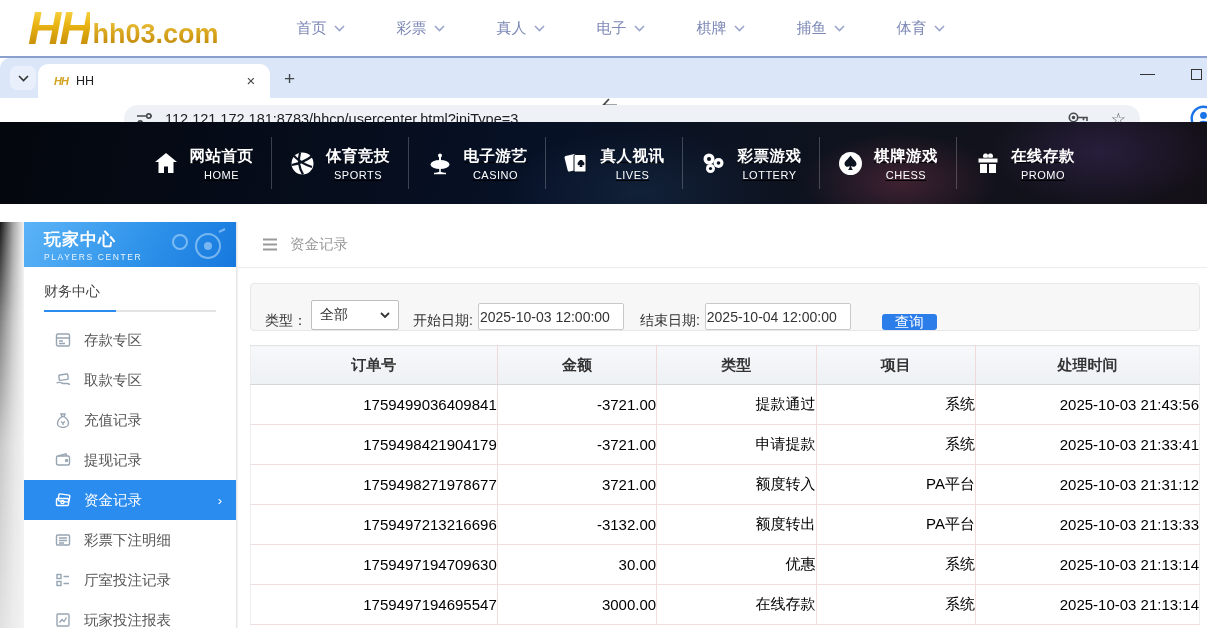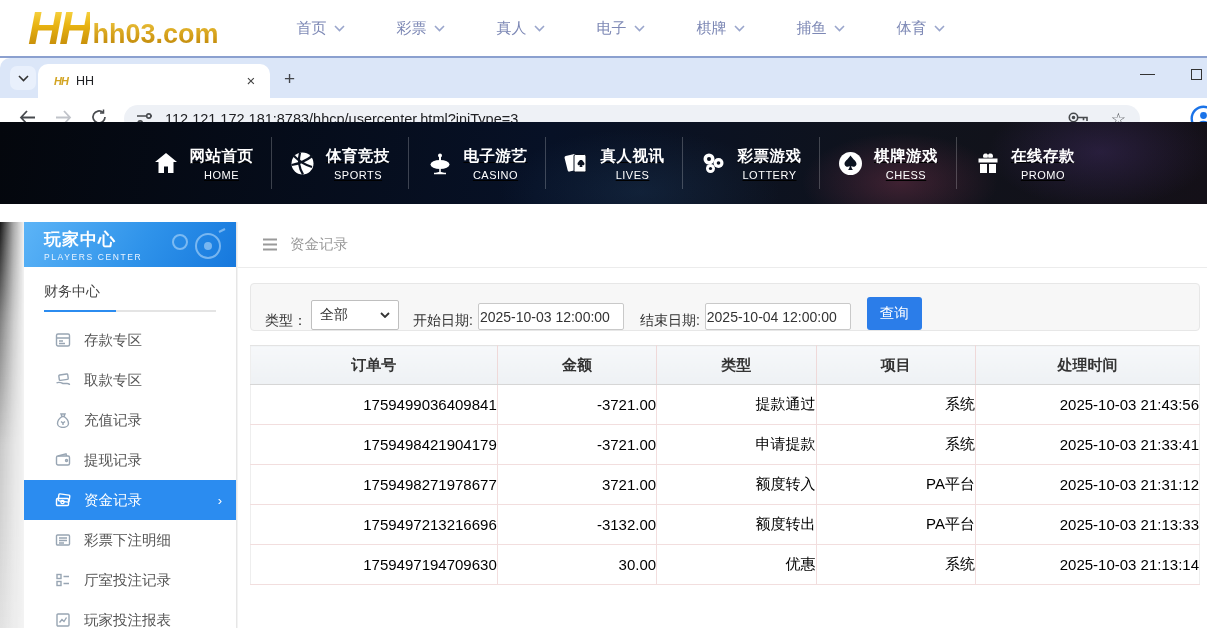--- a/index.html
+++ b/index.html
@@ -48,21 +48,21 @@
   .favicon { font-size:11px; font-weight:bold; font-style:italic; color:#d3a422; margin:0 8px 0 6px; letter-spacing:-1px; }
   .tab-title { font-size:12.5px; color:#202124; flex:1; }
   .tab-close { font-size:15px; color:#444; width:18px; height:18px; line-height:17px; text-align:center; border-radius:50%; cursor:pointer; }
   .newtab { position:absolute; left:284px; top:10px; font-size:19px; color:#43464b; cursor:pointer; }
   .wctrl { position:absolute; top:6px; display:flex; gap:36px; }
   .wc { font-size:15px; color:#333; cursor:pointer; }
   .wc-box { width:11px; height:11px; border:1.5px solid #333; margin-top:5px; cursor:pointer; }
 
   .toolbar {
     position:absolute; left:0; top:98px; width:1207px; height:42px; background:#fff;
-    display:flex; align-items:center;
+    display:flex; align-items:center;flex-direction:column;
   }
   .navbtn { width:30px; text-align:center; cursor:pointer; }
   .omnibox {
     position:absolute; left:124px; top:7px; width:1016px; height:28px; border-radius:14px;
     background:#eef1f6; display:flex; align-items:center; padding:0 12px;
   }
   .omni-url { font-size:14.5px; color:#202124; margin-left:12px; flex:1; white-space:nowrap; overflow:hidden; }
   .omni-icons { display:flex; gap:22px; margin-right:2px; }
   .star { font-size:17px; color:#474a4e; line-height:1; cursor:pointer; }
   .avatar {
@@ -138,21 +138,21 @@
     display:flex; align-items:center; justify-content:space-between; padding:0 8px; cursor:pointer;
   }
   .f-select-val { font-size:14px; color:#333; }
   .f-input {
     height:27px; background:#fff; border:1px solid #c9c9c9; border-radius:2px;
     font-size:14px; color:#333; display:flex; align-items:center; padding:0 1px; margin-left:5px; cursor:text;
     font-family:"Liberation Sans","DejaVu Sans",sans-serif;
   }
   .gap16 { margin-left:16px; } .gap14 { margin-left:14px; }
   .query-btn {
-    margin-left:16px; height:33px; padding:8px 13px; background:#2b7de9; color:#fff; font-size:14.5px;
+    margin-left:31px; height:16px; padding:8px 13px; background:#2b7de9; color:#fff; font-size:14.5px;
     border:none; border-radius:3px; display:flex; align-items:center; cursor:pointer;
   }
 
   
   .tbl { position:absolute; left:12px; top:123px; width:950px; border-collapse:collapse; background:#fff; }
   .tbl th {
     height:39px; background:linear-gradient(180deg,#f6f8fa,#eef1f4);
     font-size:15px; font-weight:bold; color:#333;
     border:1px solid #efd9d9; border-top:1px solid #e3e3e3; border-bottom:1px solid #d6d6d6;
   }
@@ -523,17 +523,24 @@
             <td>PA平台</td>
             <td>2025-10-03 21:13:33</td>
           </tr>
           <tr>
             <td>1759497194709630</td>
             <td>30.00</td>
             <td>优惠</td>
             <td>系统</td>
             <td>2025-10-03 21:13:14</td>
           </tr>
+          <tr>
+            <td>1759497194695547</td>
+            <td>3000.00</td>
+            <td>在线存款</td>
+            <td>系统</td>
+            <td>2025-10-03 21:13:14</td>
+          </tr>
         </tbody>
     </table>
   </div>
 
 </div>
 
 </body></html>

